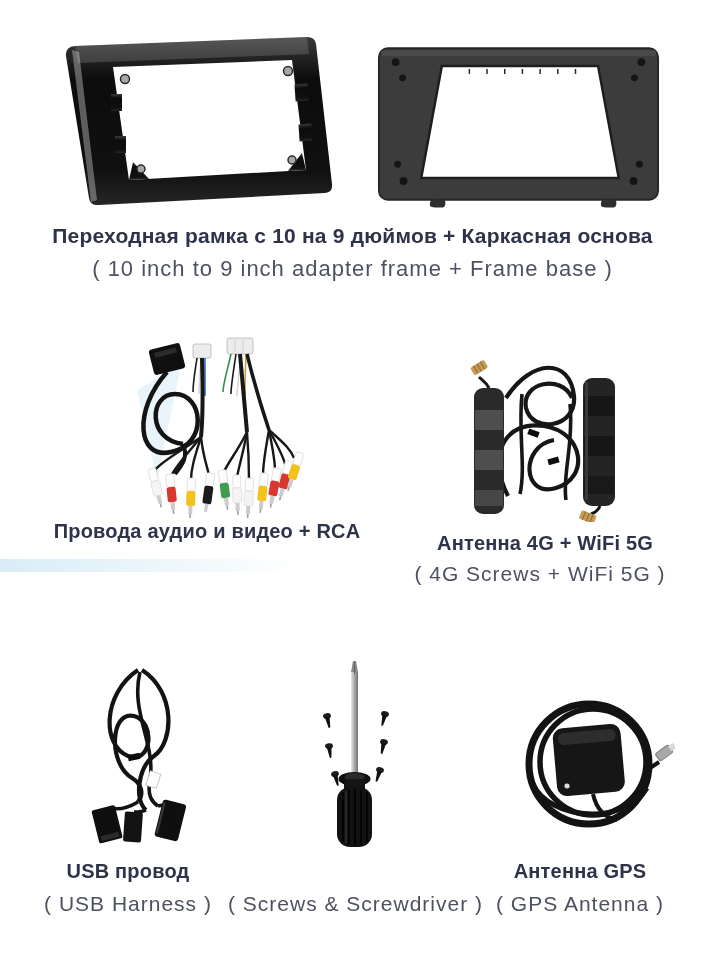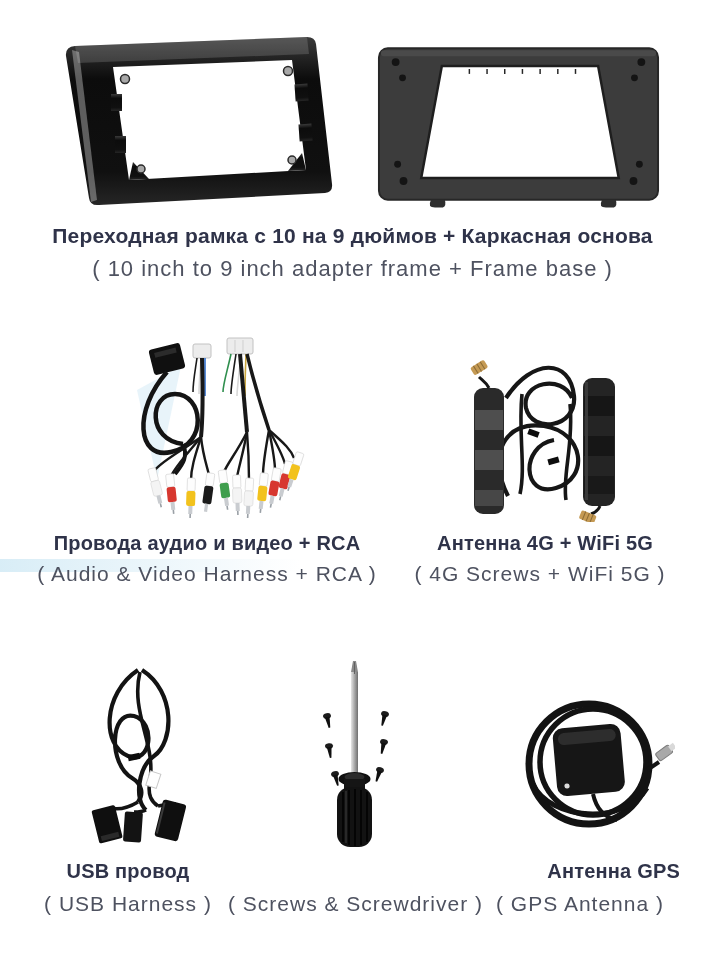--- a/index.html
+++ b/index.html
@@ -217,22 +217,21 @@
       <rect x="0" y="0" width="16" height="9" rx="2" fill="#c59a54"></rect>
       <line x1="4" y1="0" x2="4" y2="9" stroke="#8a6a34"></line>
         <line x1="8" y1="0" x2="8" y2="9" stroke="#8a6a34"></line>
         <line x1="12" y1="0" x2="12" y2="9" stroke="#8a6a34"></line>
     </g>
     <rect x="66" y="96" width="11" height="6" fill="#0d0d0d" transform="rotate(20 71 99)"></rect>
     <rect x="86" y="124" width="11" height="6" fill="#0d0d0d" transform="rotate(-15 91 127)"></rect>
   </svg>
 
   <div id="wm-band"></div>
-  <div class="cap cap-ru" style="left:12px;top:532px;width:390px;font-size:20px;">Провода аудио и видео + RCA</div>
-  <div class="cap cap-en" style="left:12px;top:562px;width:390px;font-size:21px;">( Audio &amp; Video Harness + RCA )</div>
+  <div class="cap cap-ru" style="left:12px;top:520px;width:390px;font-size:20px;">Провода аудио и видео + RCA</div>
   <div class="cap cap-ru" style="left:400px;top:532px;width:290px;font-size:20px;">Антенна 4G + WiFi 5G</div>
   <div class="cap cap-en" style="left:395px;top:562px;width:290px;font-size:21px;">( 4G Screws + WiFi 5G )</div>
 
   <svg class="img" style="left:72px;top:660px;" width="140" height="190" viewBox="0 0 140 190">
     <g fill="none" stroke="#131313">
       <path d="M66,10 C30,34 30,86 56,96 C80,105 84,62 62,56 C38,50 36,104 60,118 C70,124 72,134 66,142" stroke-width="4.2"></path>
       <path d="M70,10 C104,32 102,82 82,96 C66,107 62,140 74,150" stroke-width="4.2"></path>
       <path d="M68,12 C58,52 84,84 78,120 C75,136 80,142 86,146" stroke-width="3.6"></path>
       <path d="M66,142 C56,148 46,150 38,148" stroke-width="3.6"></path>
       <path d="M74,150 C70,152 66,152 62,152" stroke-width="3.6"></path>
@@ -321,16 +320,16 @@
       <circle cx="60" cy="104" r="2.6" fill="#dcdcdc"></circle>
     </g>
     <path d="M88,114 C92,132 102,138 112,140" fill="none" stroke="#131313" stroke-width="4"></path>
   </svg>
 
   <div class="cap cap-ru" style="left:18px;top:860px;width:220px;font-size:20px;">USB провод</div>
   <div class="cap cap-en" style="left:18px;top:892px;width:220px;font-size:21px;">( USB Harness )</div>
 
   <div class="cap cap-en" style="left:228px;top:892px;width:250px;font-size:21px;">( Screws &amp; Screwdriver )</div>
 
-  <div class="cap cap-ru" style="left:480px;top:860px;width:200px;font-size:20px;text-align:right;">Антенна GPS</div>
+  <div class="cap cap-ru" style="left:480px;top:860px;width:200px;font-size:20px;">Антенна GPS</div>
   <div class="cap cap-en" style="left:480px;top:892px;width:200px;font-size:21px;text-align:center;">( GPS Antenna )</div>
 
 </div>
 
 </body></html>

